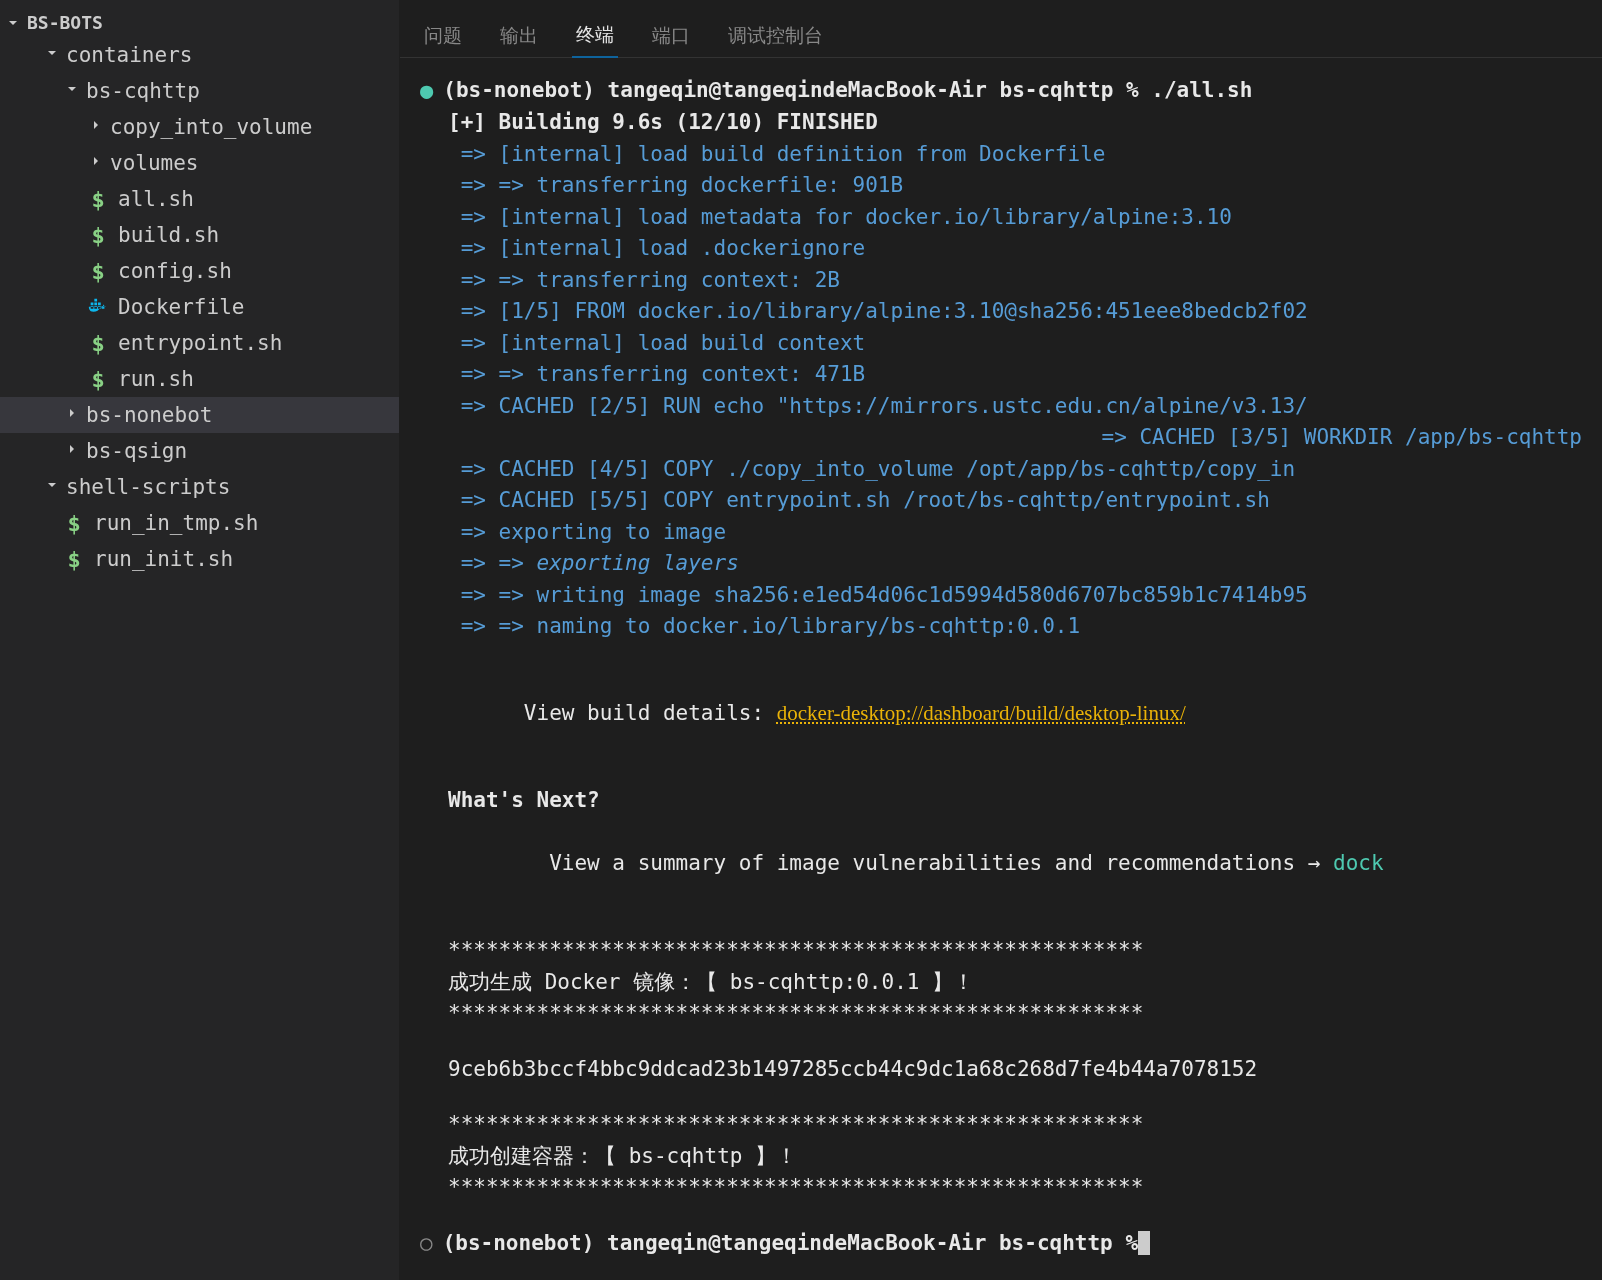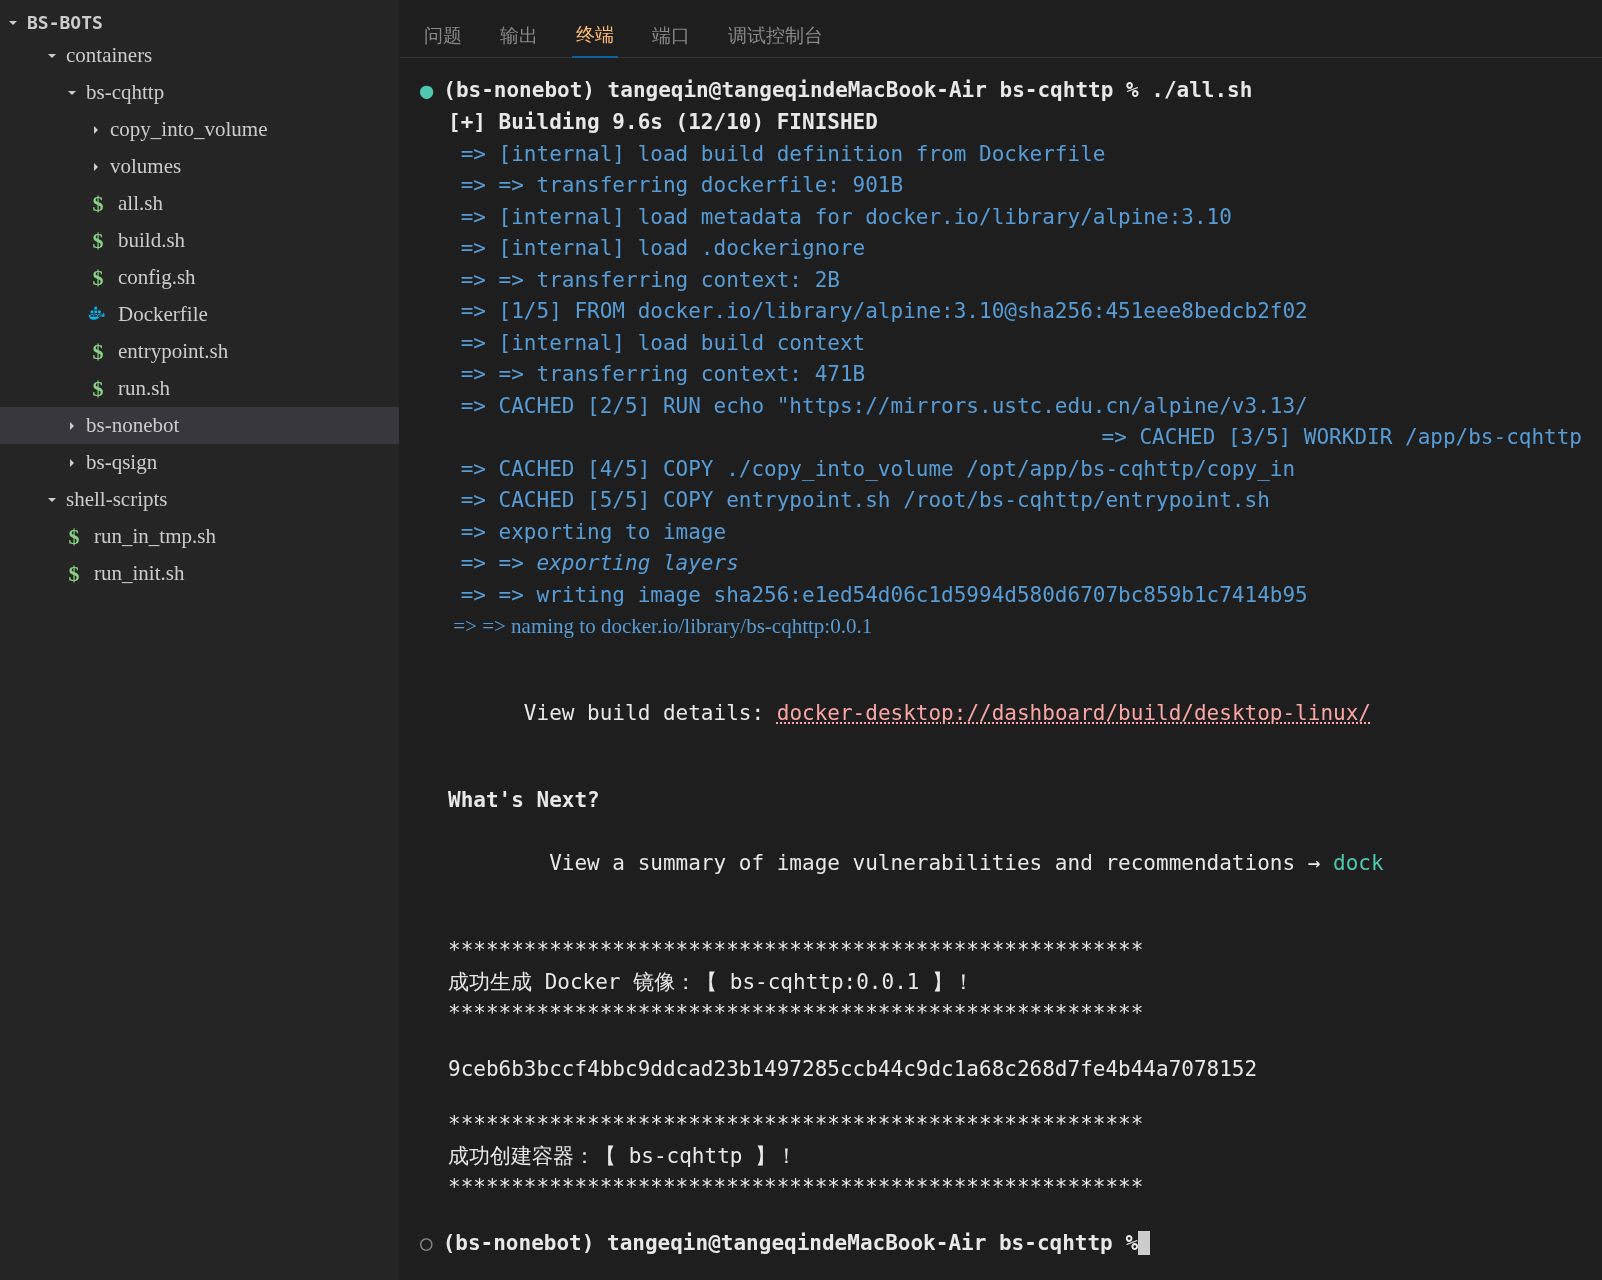--- a/index.html
+++ b/index.html
@@ -23,26 +23,24 @@
     .project-header {
       display: flex;
       align-items: center;
       padding: 4px 12px;
       font-size: 18px;
       font-weight: bold;
       color: #cccccc;
     }
     .tree-item {
       display: flex;
-      align-items: center;
       padding: 6px 0;
       font-size: 21px;
       cursor: pointer;
       white-space: nowrap;
-      font-family: Liberation Serif, serif;
     }
     .tree-item.selected { background: #37373d; }
     .indent-0 { padding-left: 3px; }
     .indent-1 { padding-left: 42px; }
     .indent-2 { padding-left: 62px; }
     .indent-3 { padding-left: 86px; }
     .chevron {
       width: 20px;
       height: 20px;
       display: inline-flex;
@@ -75,39 +73,39 @@
       border-bottom: 1px solid #333;
       height: 44px;
       align-items: center;
       gap: 30px;
       font-size: 19px;
       color: #888;
       margin-top: 14px;
     }
     .tab { padding: 8px 4px; cursor: pointer; }
     .tab.active {
-      color: #fdba74;
+      color: #e5e5e5;
       border-bottom: 2px solid #0e639c;
     }
     .terminal {
       flex: 1;
       padding: 16px 20px;
       font-size: 21px;
       line-height: 1.5;
       font-family: 'Menlo', 'Monaco', monospace;
       overflow: hidden;
     }
     .term-line { white-space: pre; }
     .prompt-line { display: flex; align-items: center; }
     .dot { color: #4ec9b0; margin-right: 10px; font-size: 22px; }
     .circle-empty { color: #888; margin-right: 10px; }
     .white { color: #e8e8e8; }
     .bold { font-weight: bold; }
     .blue { color: #569cd6; }
-    .link { color: #fca5a5; text-decoration: underline dotted; }
+    .link { color: #eab308; text-decoration: underline dotted; font-family: Liberation Serif, serif; }
     .cyan-link { color: #4ec9b0; }
     .cursor-block {
       background: #cccccc;
       width: 12px;
       height: 24px;
       display: inline-block;
       vertical-align: text-bottom;
     }
   </style>
 </head>
@@ -237,21 +235,21 @@
         <div class="term-line blue" style="padding-left: 28px;"> =&gt; [1/5] FROM docker.io/library/alpine:3.10@sha256:451eee8bedcb2f02</div>
         <div class="term-line blue" style="padding-left: 28px;"> =&gt; [internal] load build context</div>
         <div class="term-line blue" style="padding-left: 28px;"> =&gt; =&gt; transferring context: 471B</div>
         <div class="term-line blue" style="padding-left: 28px;"> =&gt; CACHED [2/5] RUN echo "https://mirrors.ustc.edu.cn/alpine/v3.13/</div>
         <div class="term-line blue" style="padding-left: 28px; text-align: right;"> =&gt; CACHED [3/5] WORKDIR /app/bs-cqhttp</div>
         <div class="term-line blue" style="padding-left: 28px;"> =&gt; CACHED [4/5] COPY ./copy_into_volume /opt/app/bs-cqhttp/copy_in</div>
         <div class="term-line blue" style="padding-left: 28px;"> =&gt; CACHED [5/5] COPY entrypoint.sh /root/bs-cqhttp/entrypoint.sh</div>
         <div class="term-line blue" style="padding-left: 28px;"> =&gt; exporting to image</div>
         <div class="term-line blue" style="padding-left: 28px; font-style: italic;"> =&gt; =&gt; exporting layers</div>
         <div class="term-line blue" style="padding-left: 28px;"> =&gt; =&gt; writing image sha256:e1ed54d06c1d5994d580d6707bc859b1c7414b95</div>
-        <div class="term-line blue" style="padding-left: 28px; font-family: Liberation Serif, serif;"> =&gt; =&gt; naming to docker.io/library/bs-cqhttp:0.0.1</div>
+        <div class="term-line blue" style="padding-left: 28px;"> =&gt; =&gt; naming to docker.io/library/bs-cqhttp:0.0.1</div>
       </div>
     <div class="term-line" style="height:24px"></div>
     <div class="term-line" style="padding-left:28px">
       <span class="white">View build details: </span><span class="link">docker-desktop://dashboard/build/desktop-linux/</span>
     </div>
     <div class="term-line" style="height:24px"></div>
     <div class="term-line white bold" style="padding-left:28px">What's Next?</div>
     <div class="term-line" style="padding-left:28px">
       <span class="white">  View a summary of image vulnerabilities and recommendations → </span><span class="cyan-link">dock</span>
     </div>

